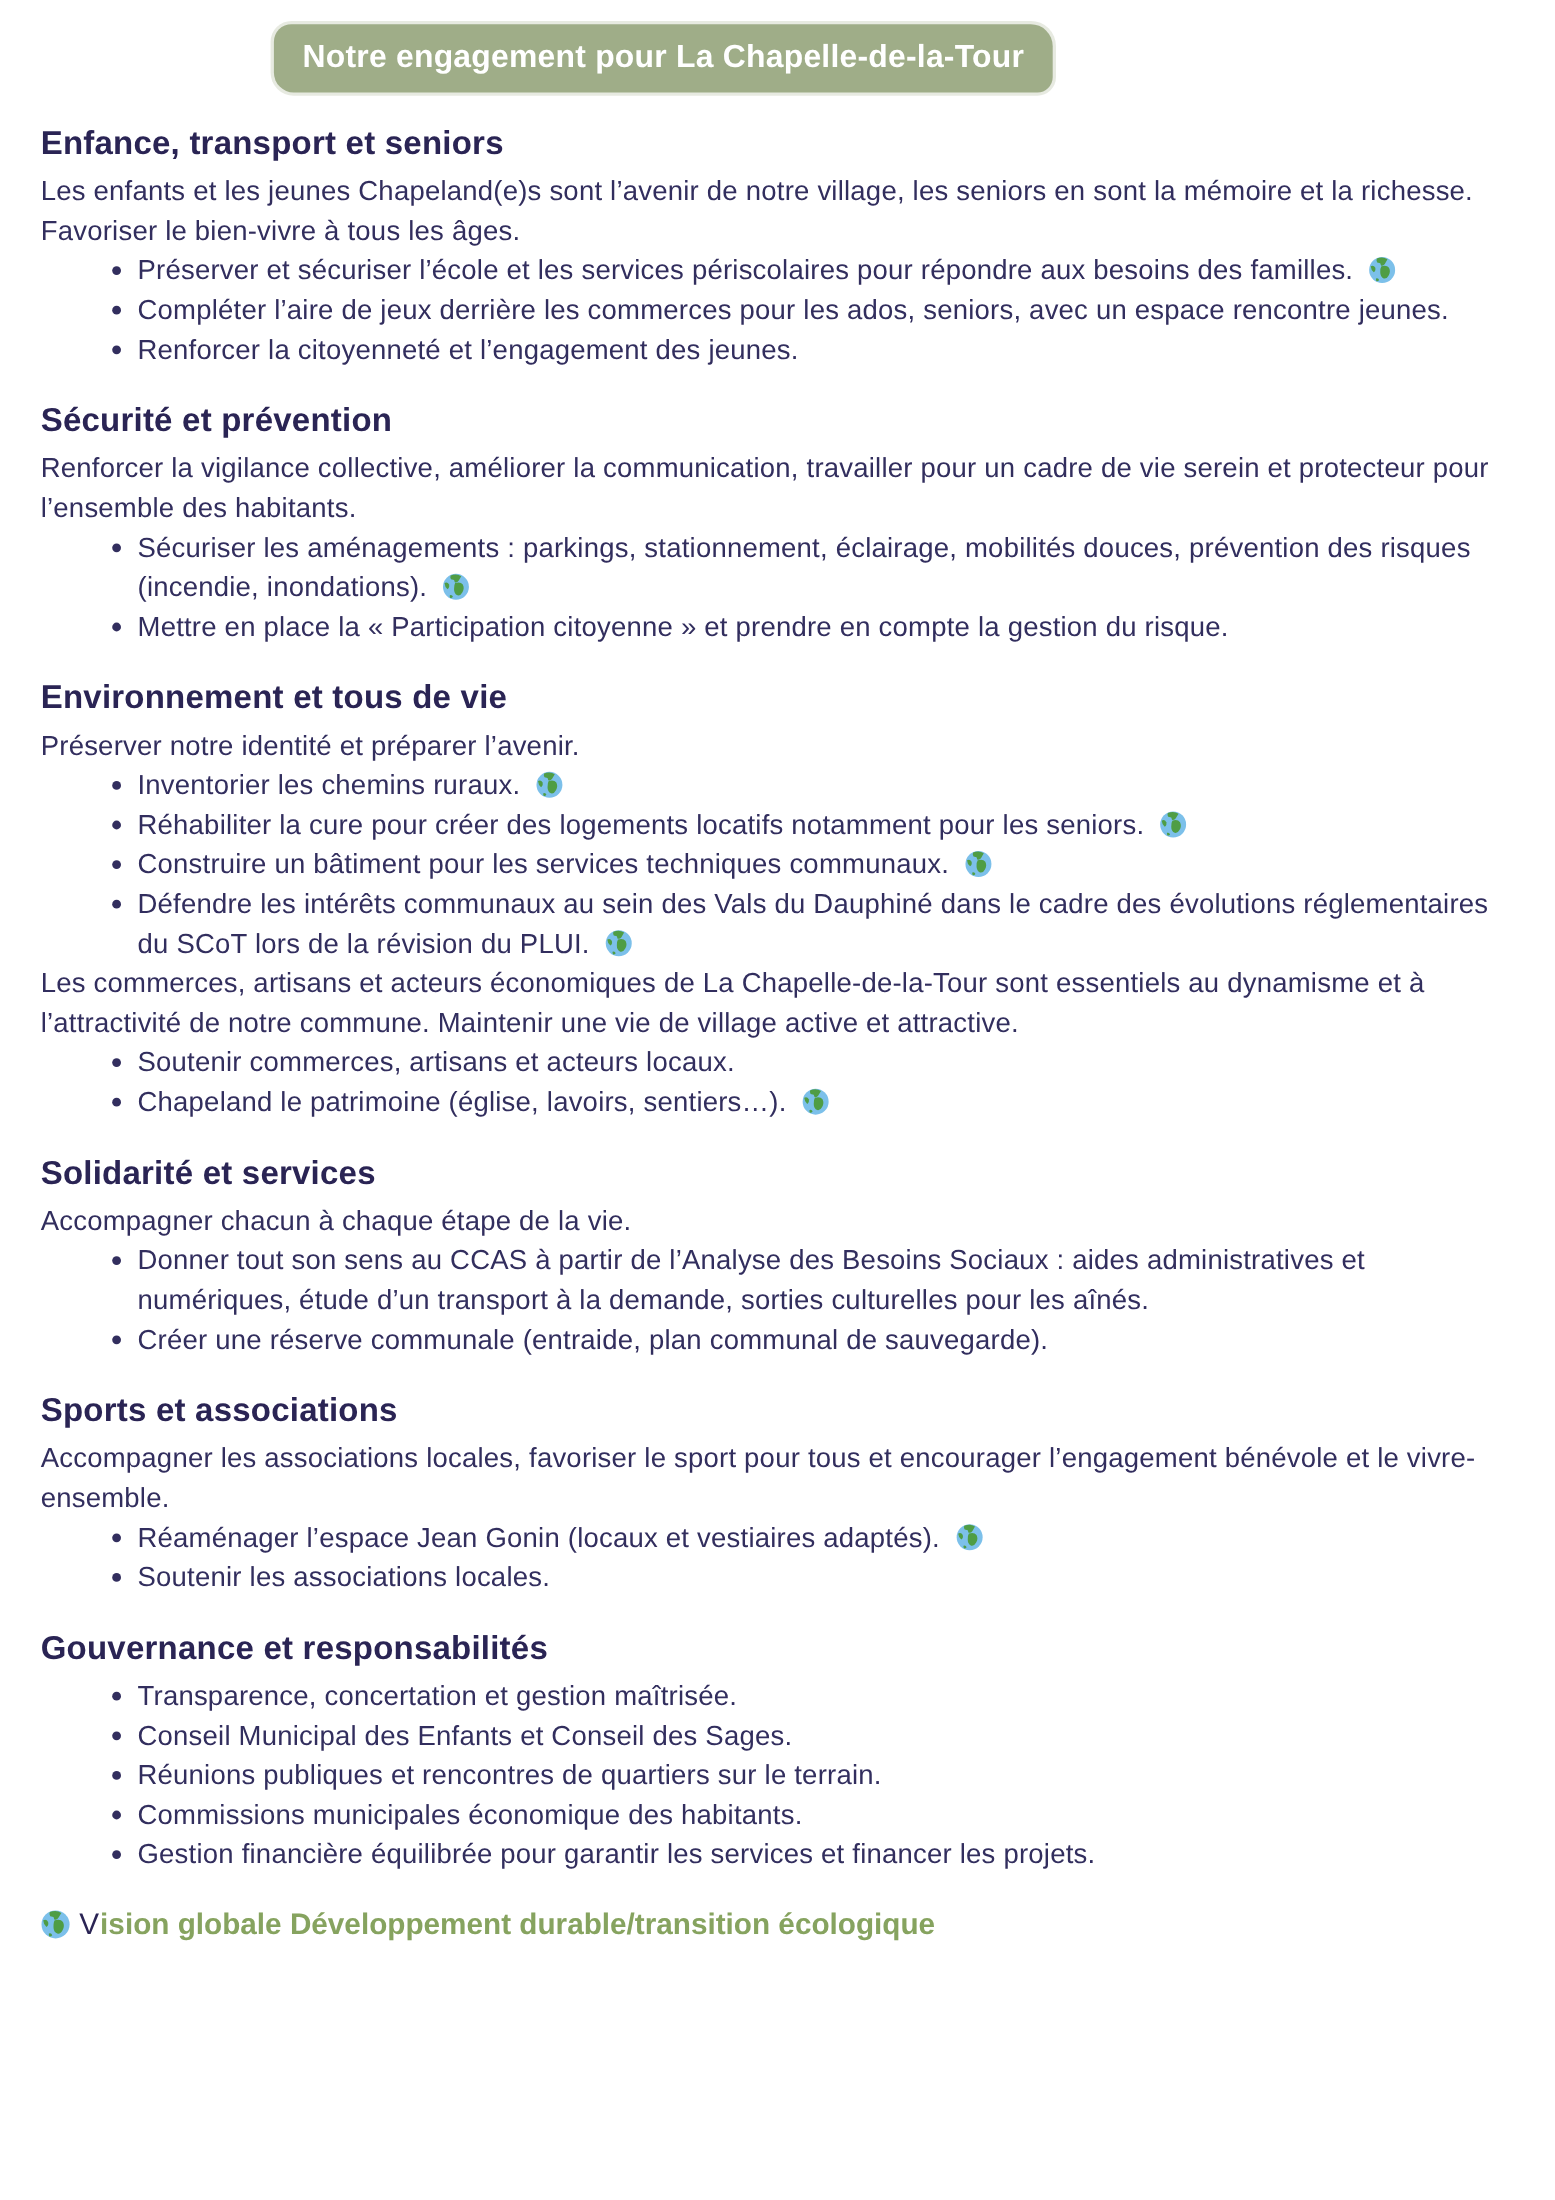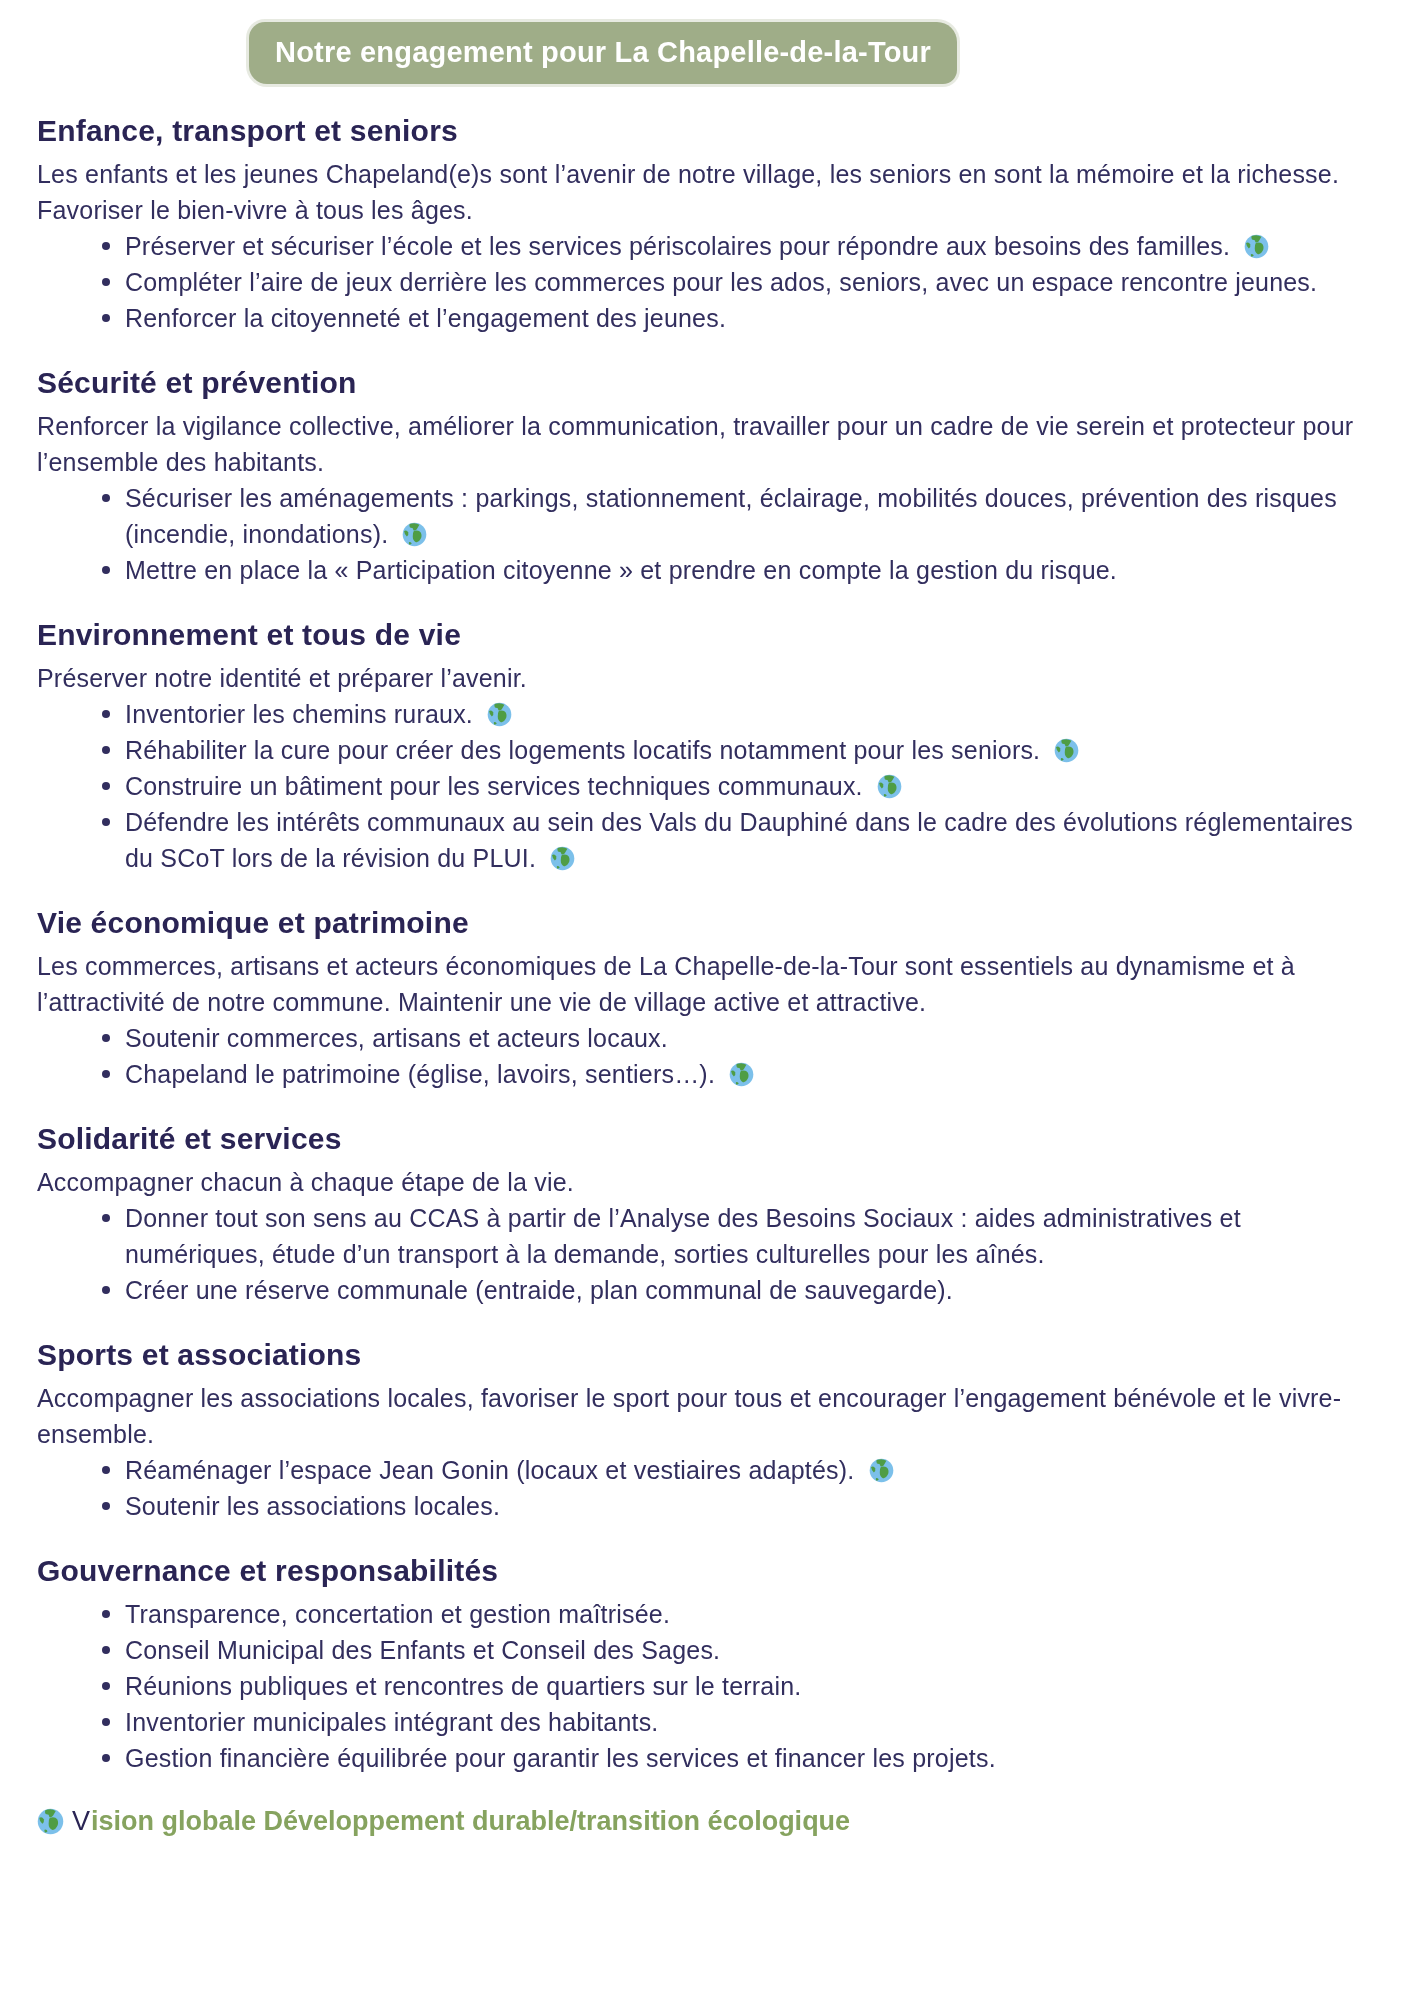--- a/index.html
+++ b/index.html
@@ -170,21 +170,20 @@
     <path d="M11 3 q8 -3 14 1 l-3.5 6 q-2 3 -5 2 l-1 -3 -4 -1 q-1.5 -2.5 -0.5 -5Z" fill="#4f9d45"></path>
     <path d="M17 13 q7 -2 10 2 q2.5 5 -0.5 10 q-2.5 5 -6.5 4 q-4.5 -2 -4.5 -8 q0 -6 1.5 -8Z" fill="#4f9d45"></path>
     <path d="M3 13 q4 -2 6 2 q1 4 -2 6 q-3.5 -2.5 -4 -8Z" fill="#4f9d45"></path>
     <path d="M10 29 q3 -1 4 2 q-1.5 2 -3.5 1.5 q-1 -2 -0.5 -3.5Z" fill="#4f9d45"></path>
   </svg></span>
 </li>
 </ul>
   </section>
 
   <section>
-    <h2>Vie économique et patrimoine</h2>
     <p class="intro">Les commerces, artisans et acteurs économiques de La Chapelle-de-la-Tour sont essentiels au dynamisme et à l’attractivité de notre commune. Maintenir une vie de village active et attractive.</p>
     <ul class="bullets">
   <li><span class="t">Soutenir commerces, artisans et acteurs locaux.</span></li>
 
   <li><span class="t">Chapeland le patrimoine (église, lavoirs, sentiers…).</span>
   <span class="globe"><svg viewBox="0 0 36 36" aria-hidden="true">
     <circle cx="18" cy="18" r="17" fill="#7cc0ea"></circle>
     <path d="M11 3 q8 -3 14 1 l-3.5 6 q-2 3 -5 2 l-1 -3 -4 -1 q-1.5 -2.5 -0.5 -5Z" fill="#4f9d45"></path>
     <path d="M17 13 q7 -2 10 2 q2.5 5 -0.5 10 q-2.5 5 -6.5 4 q-4.5 -2 -4.5 -8 q0 -6 1.5 -8Z" fill="#4f9d45"></path>
     <path d="M3 13 q4 -2 6 2 q1 4 -2 6 q-3.5 -2.5 -4 -8Z" fill="#4f9d45"></path>
@@ -225,21 +224,21 @@
   <section>
     <h2>Gouvernance et responsabilités</h2>
 
     <ul class="bullets">
   <li><span class="t">Transparence, concertation et gestion maîtrisée.</span></li>
 
   <li><span class="t">Conseil Municipal des Enfants et Conseil des Sages.</span></li>
 
   <li><span class="t">Réunions publiques et rencontres de quartiers sur le terrain.</span></li>
 
-  <li><span class="t">Inventorier municipales intégrant des habitants.</span></li>
+  <li><span class="t">Commissions municipales économique des habitants.</span></li>
 
   <li><span class="t">Gestion financière équilibrée pour garantir les services et financer les projets.</span></li>
 </ul>
   </section>
 </main>
 
   <div class="footer">
     <span class="globe">
         <svg viewBox="0 0 36 36" aria-hidden="true">
     <circle cx="18" cy="18" r="17" fill="#7cc0ea"></circle>

